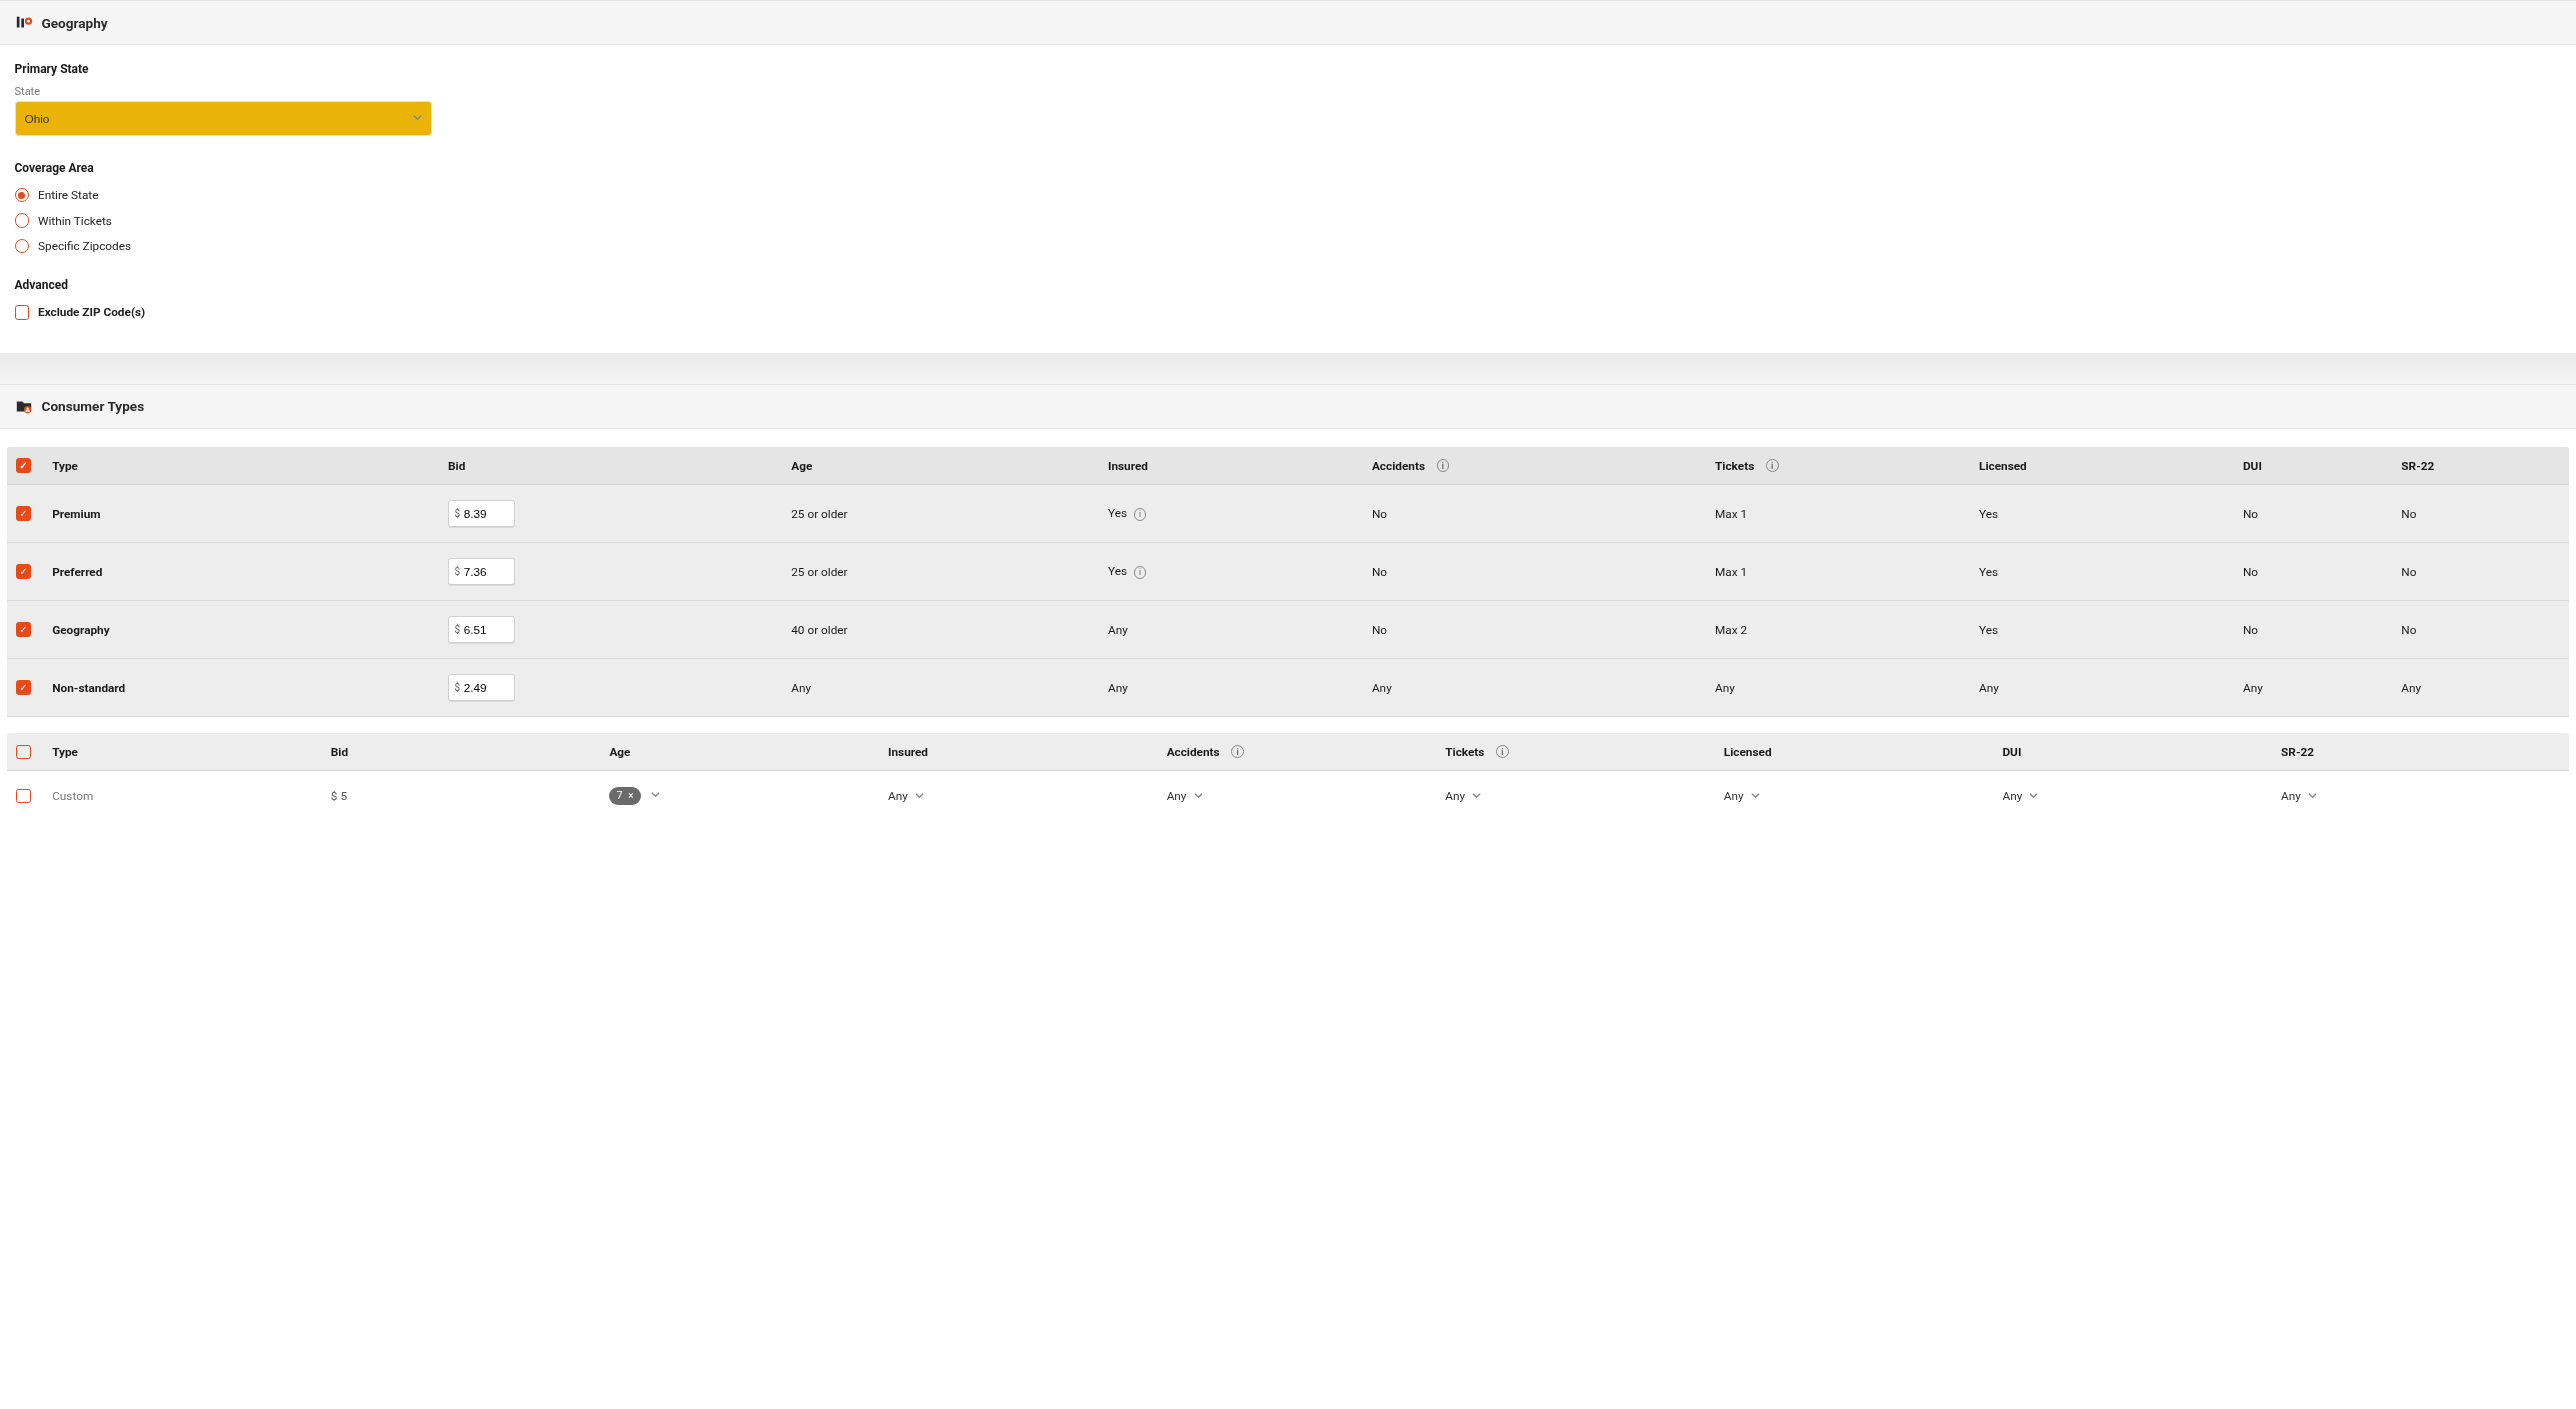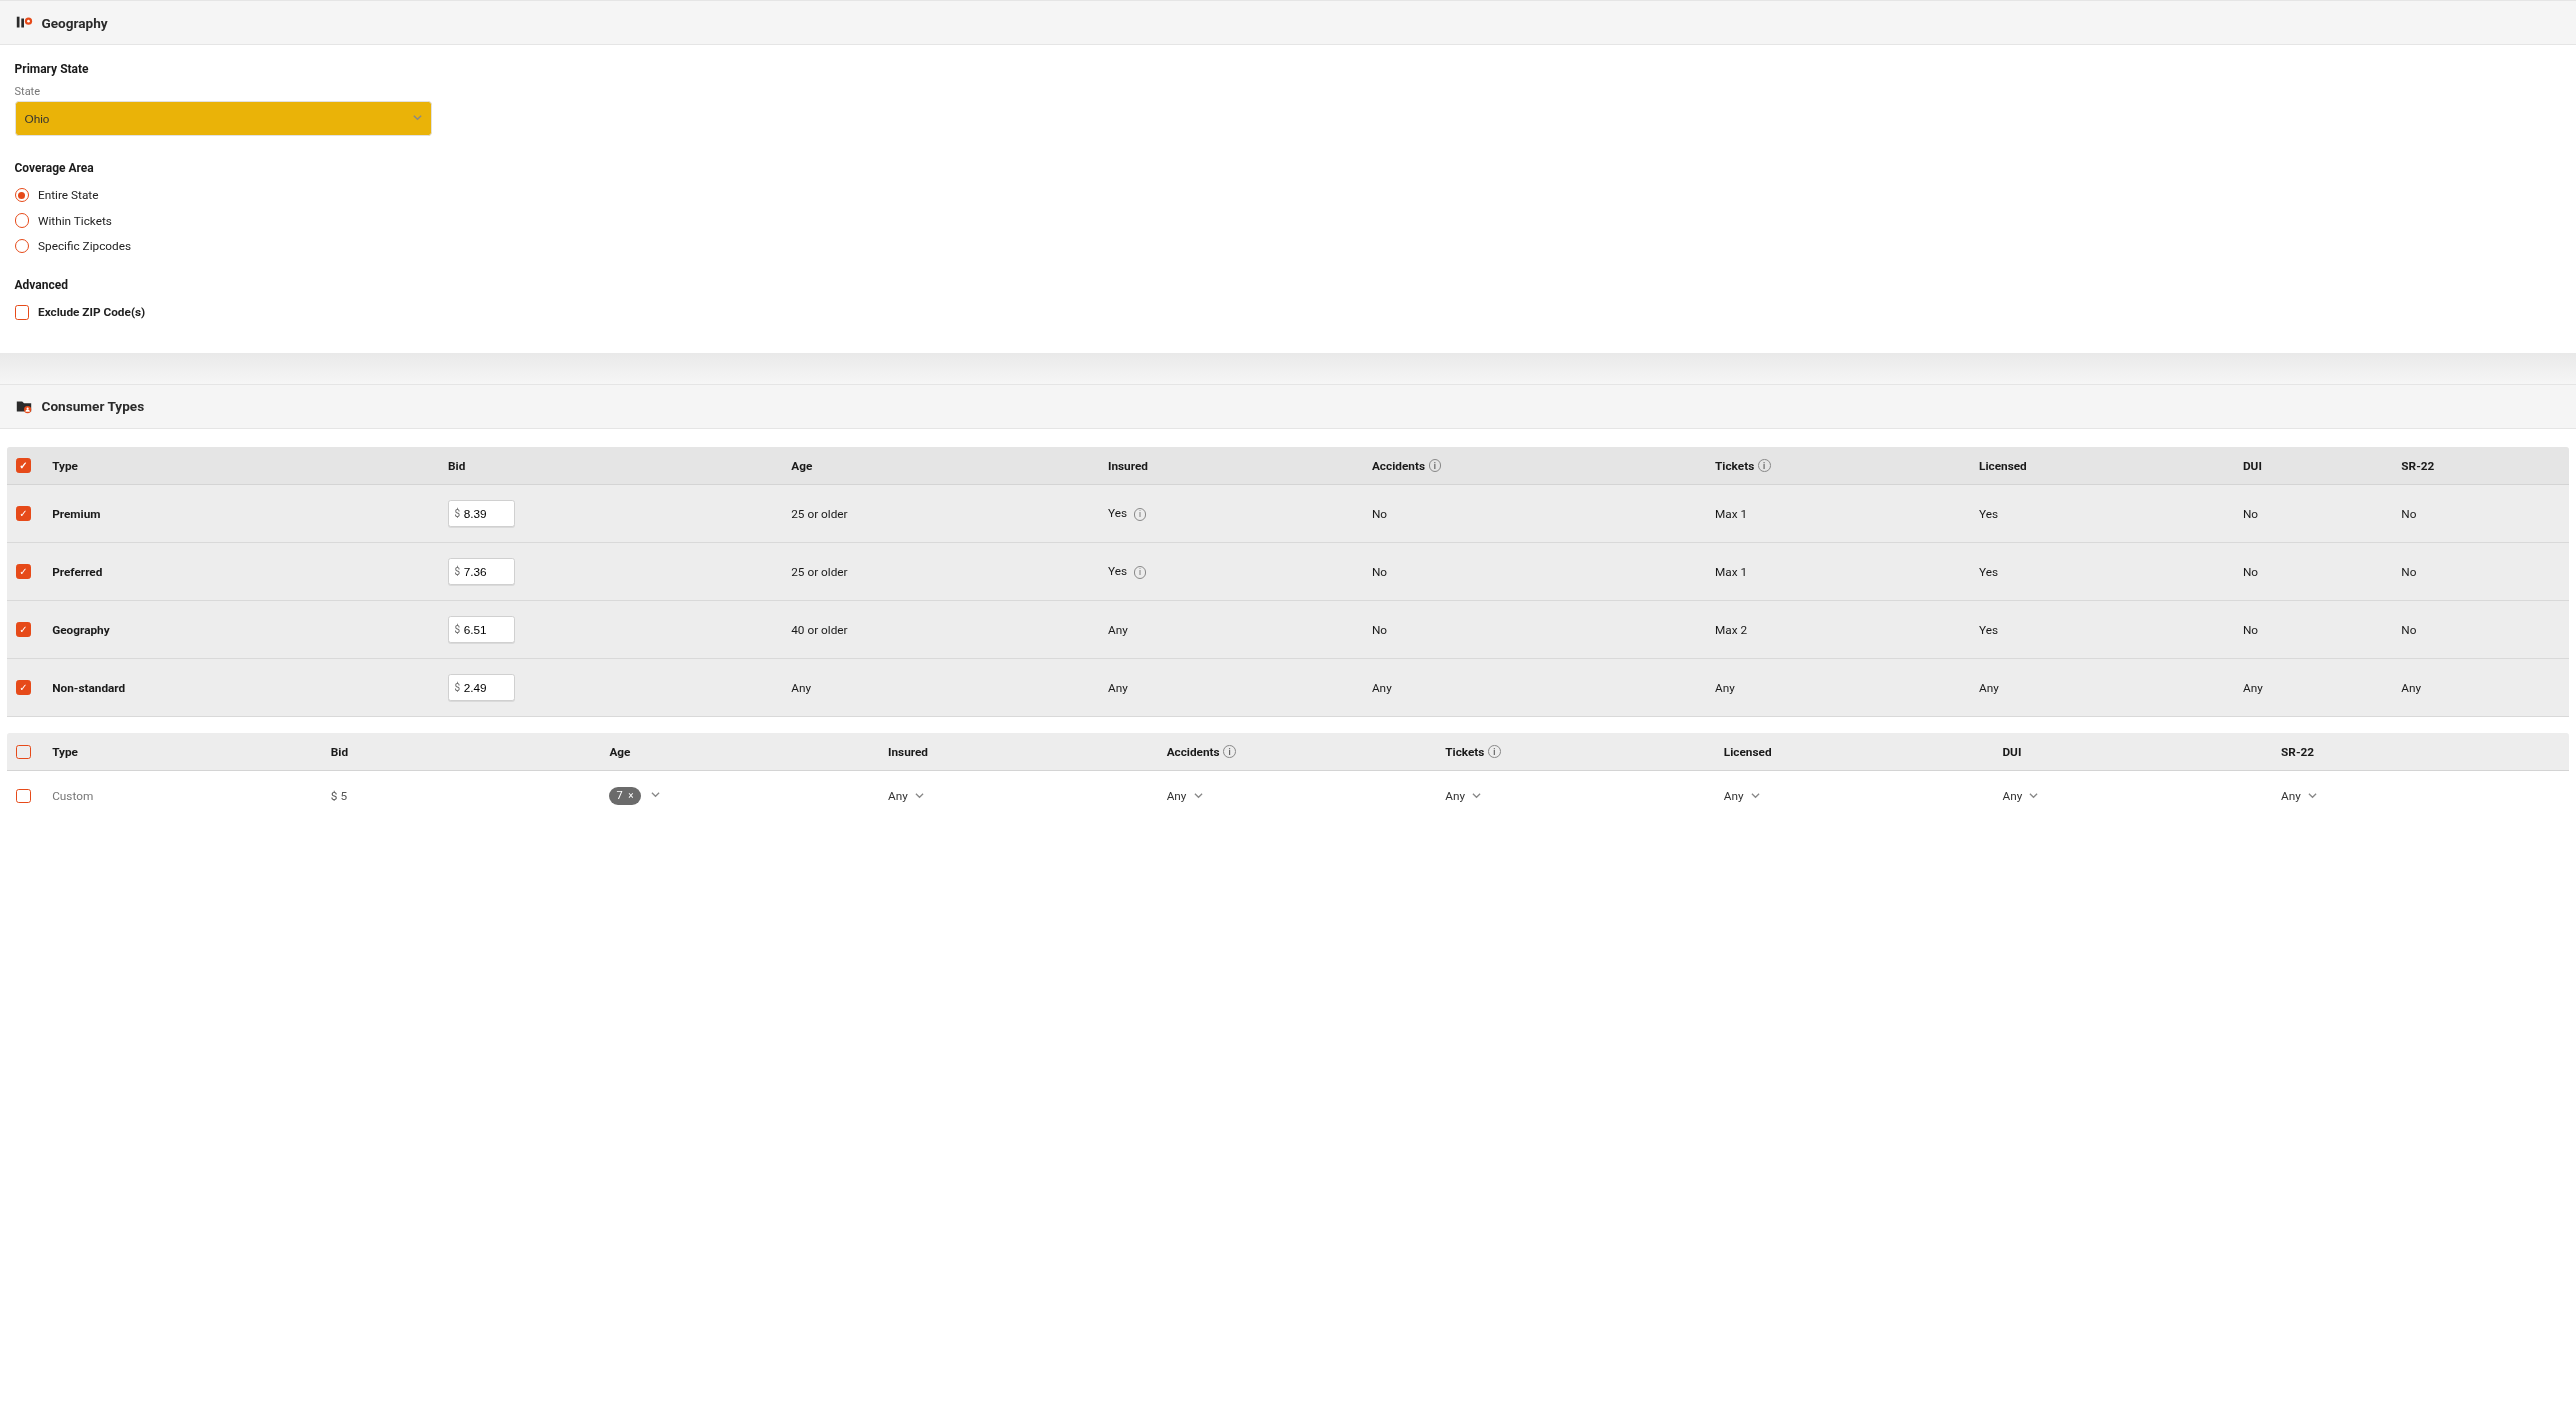--- a/index.html
+++ b/index.html
@@ -54,21 +54,21 @@
     .ct-row2 { height: 49px; background: #fff; font-size: 11.8px; }
     .type-name-custom { color: #777; }
     .bid-static { color: #555; font-size: 11.8px; }
 
     .pill { display: inline-flex; align-items: center; gap: 5.4px; background: #6b6b6b; color: #fff; border-radius: 11px; padding: 1.8px 7.2px; font-size: 11px; height: 18px; }
     .pill .pill-x { font-size: 10px; cursor: pointer; }
     .mini-chev { font-size: 10px; color: #888; margin-left: 7.2px; display: inline-block; }
 
     .dd-cell { display: inline-flex; align-items: center; gap: 7.2px; color: #333; cursor: pointer; }
 
-    .head-has-info { display: inline-flex; align-items: center; }
+    .head-has-info { display: inline-flex; align-items: center; gap: 8px; }
 
     
     .map-pin-icon svg, .folder-icon svg { display: block; }
   </style>
 </head>
 <body>
 
 <div class="section-header">
   <span class="icon map-pin-icon">
     <svg width="18" height="18" viewBox="0 0 20 20">

